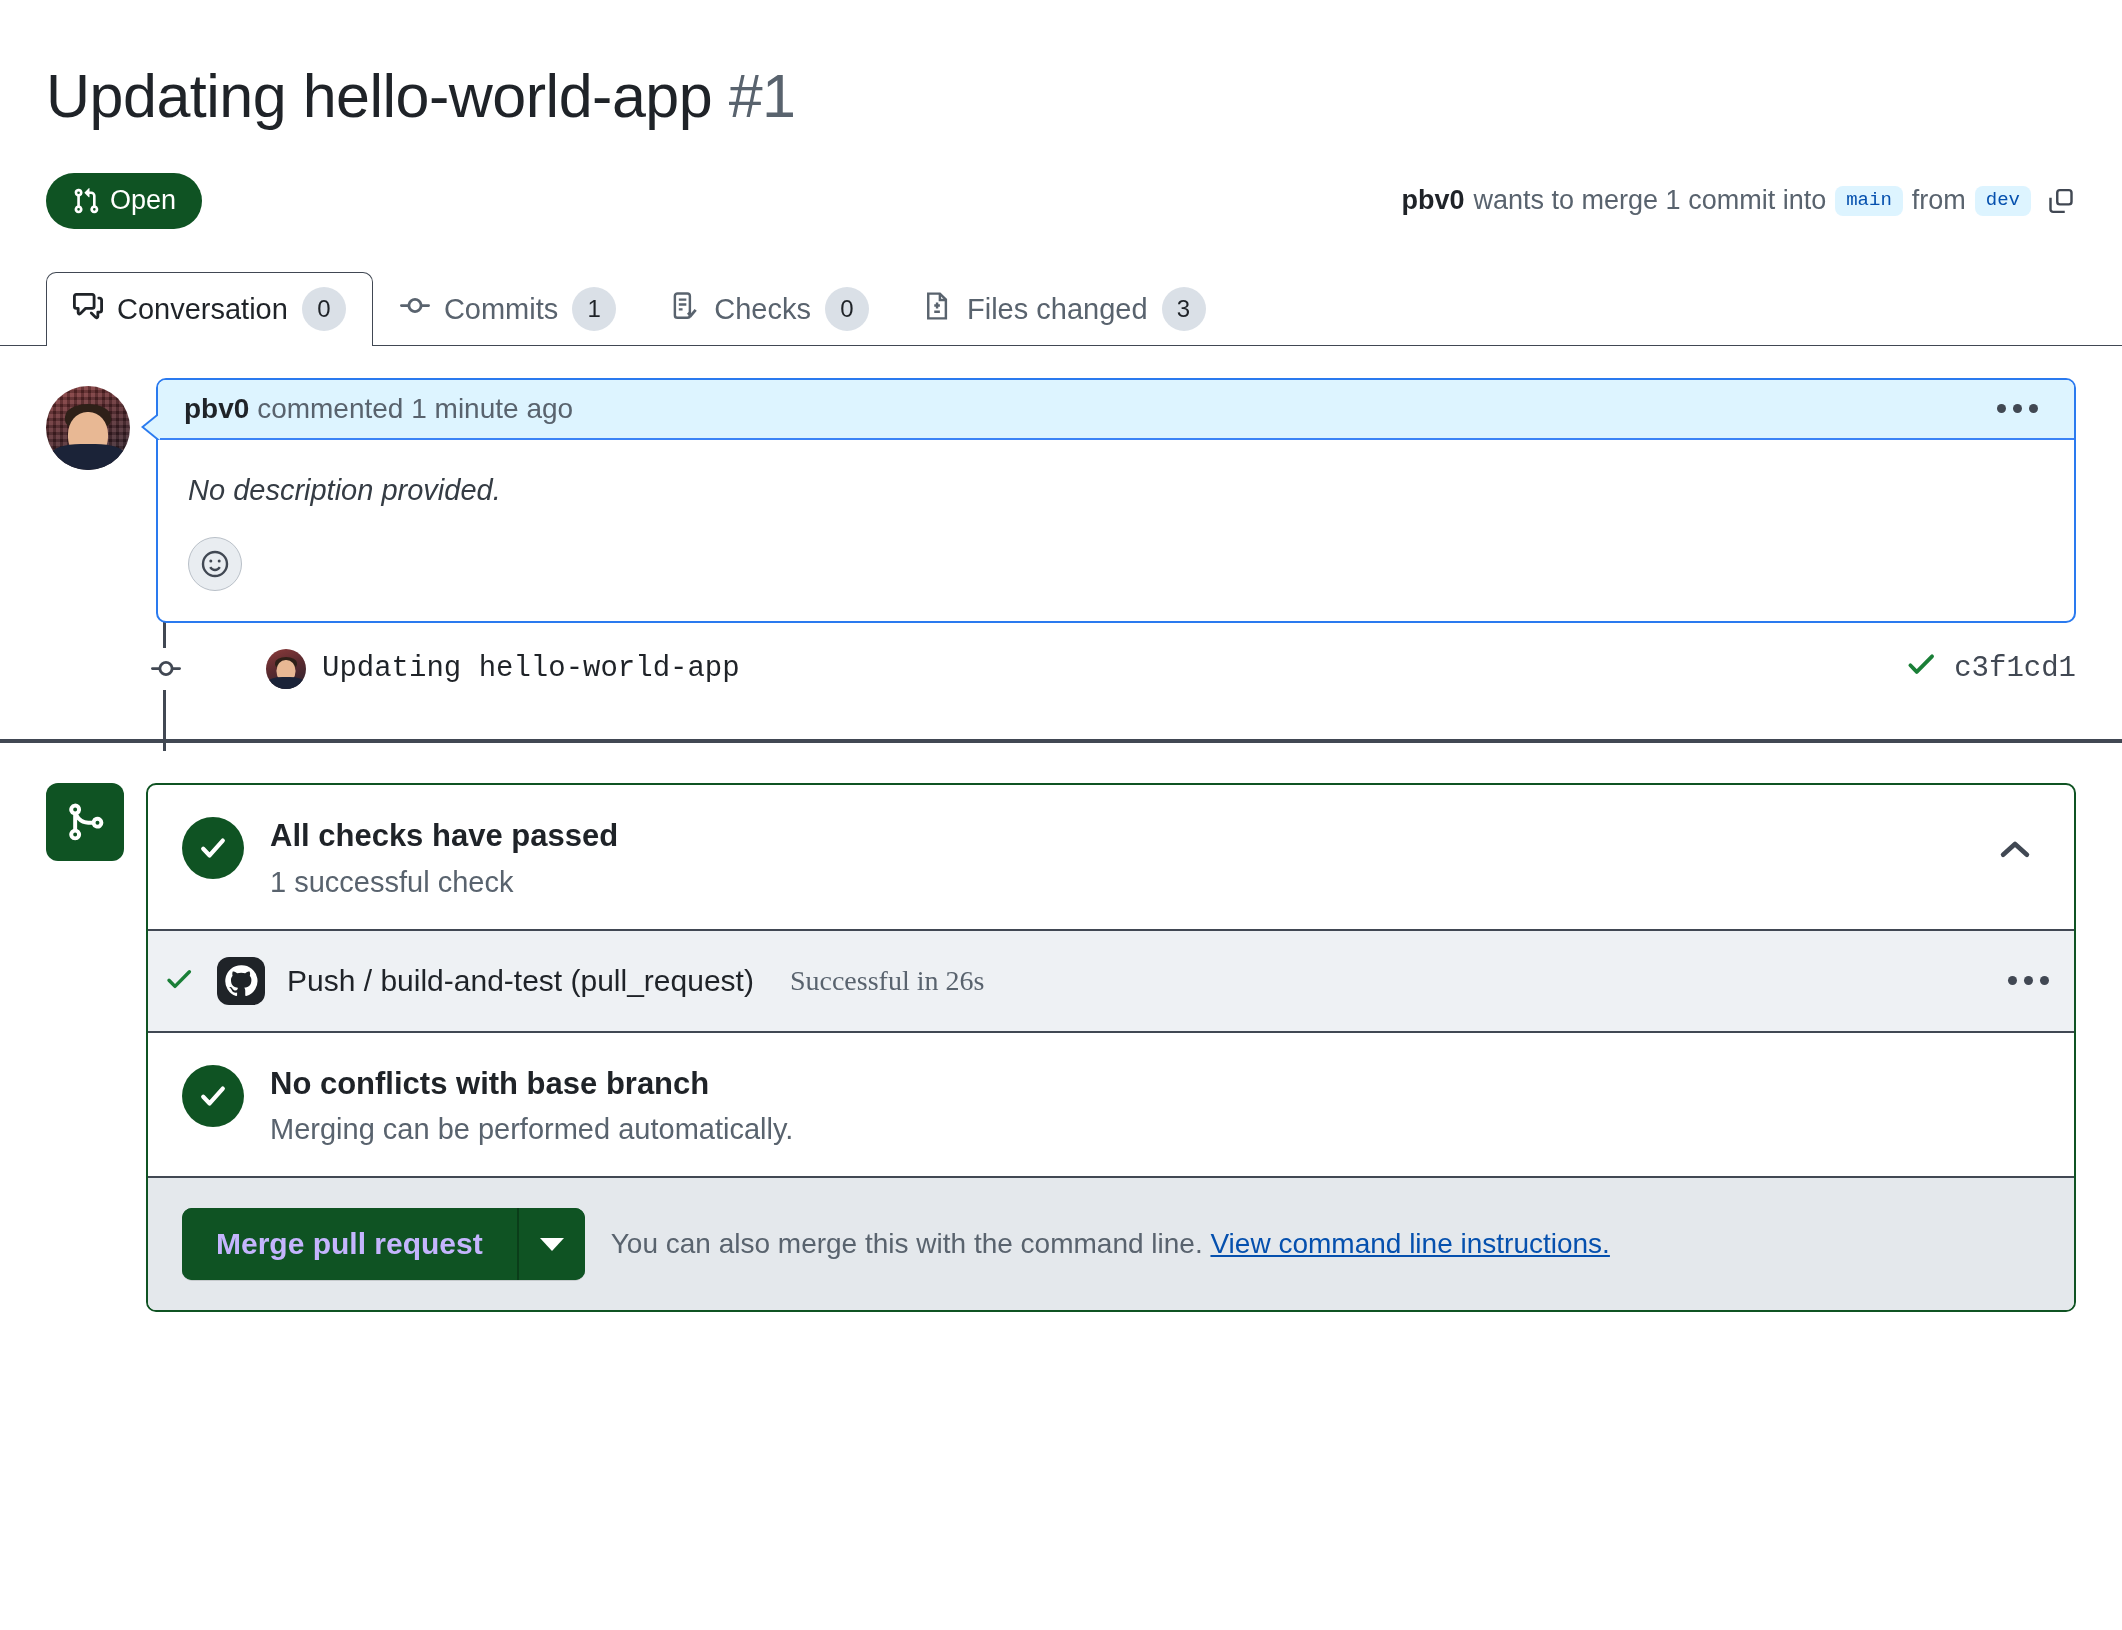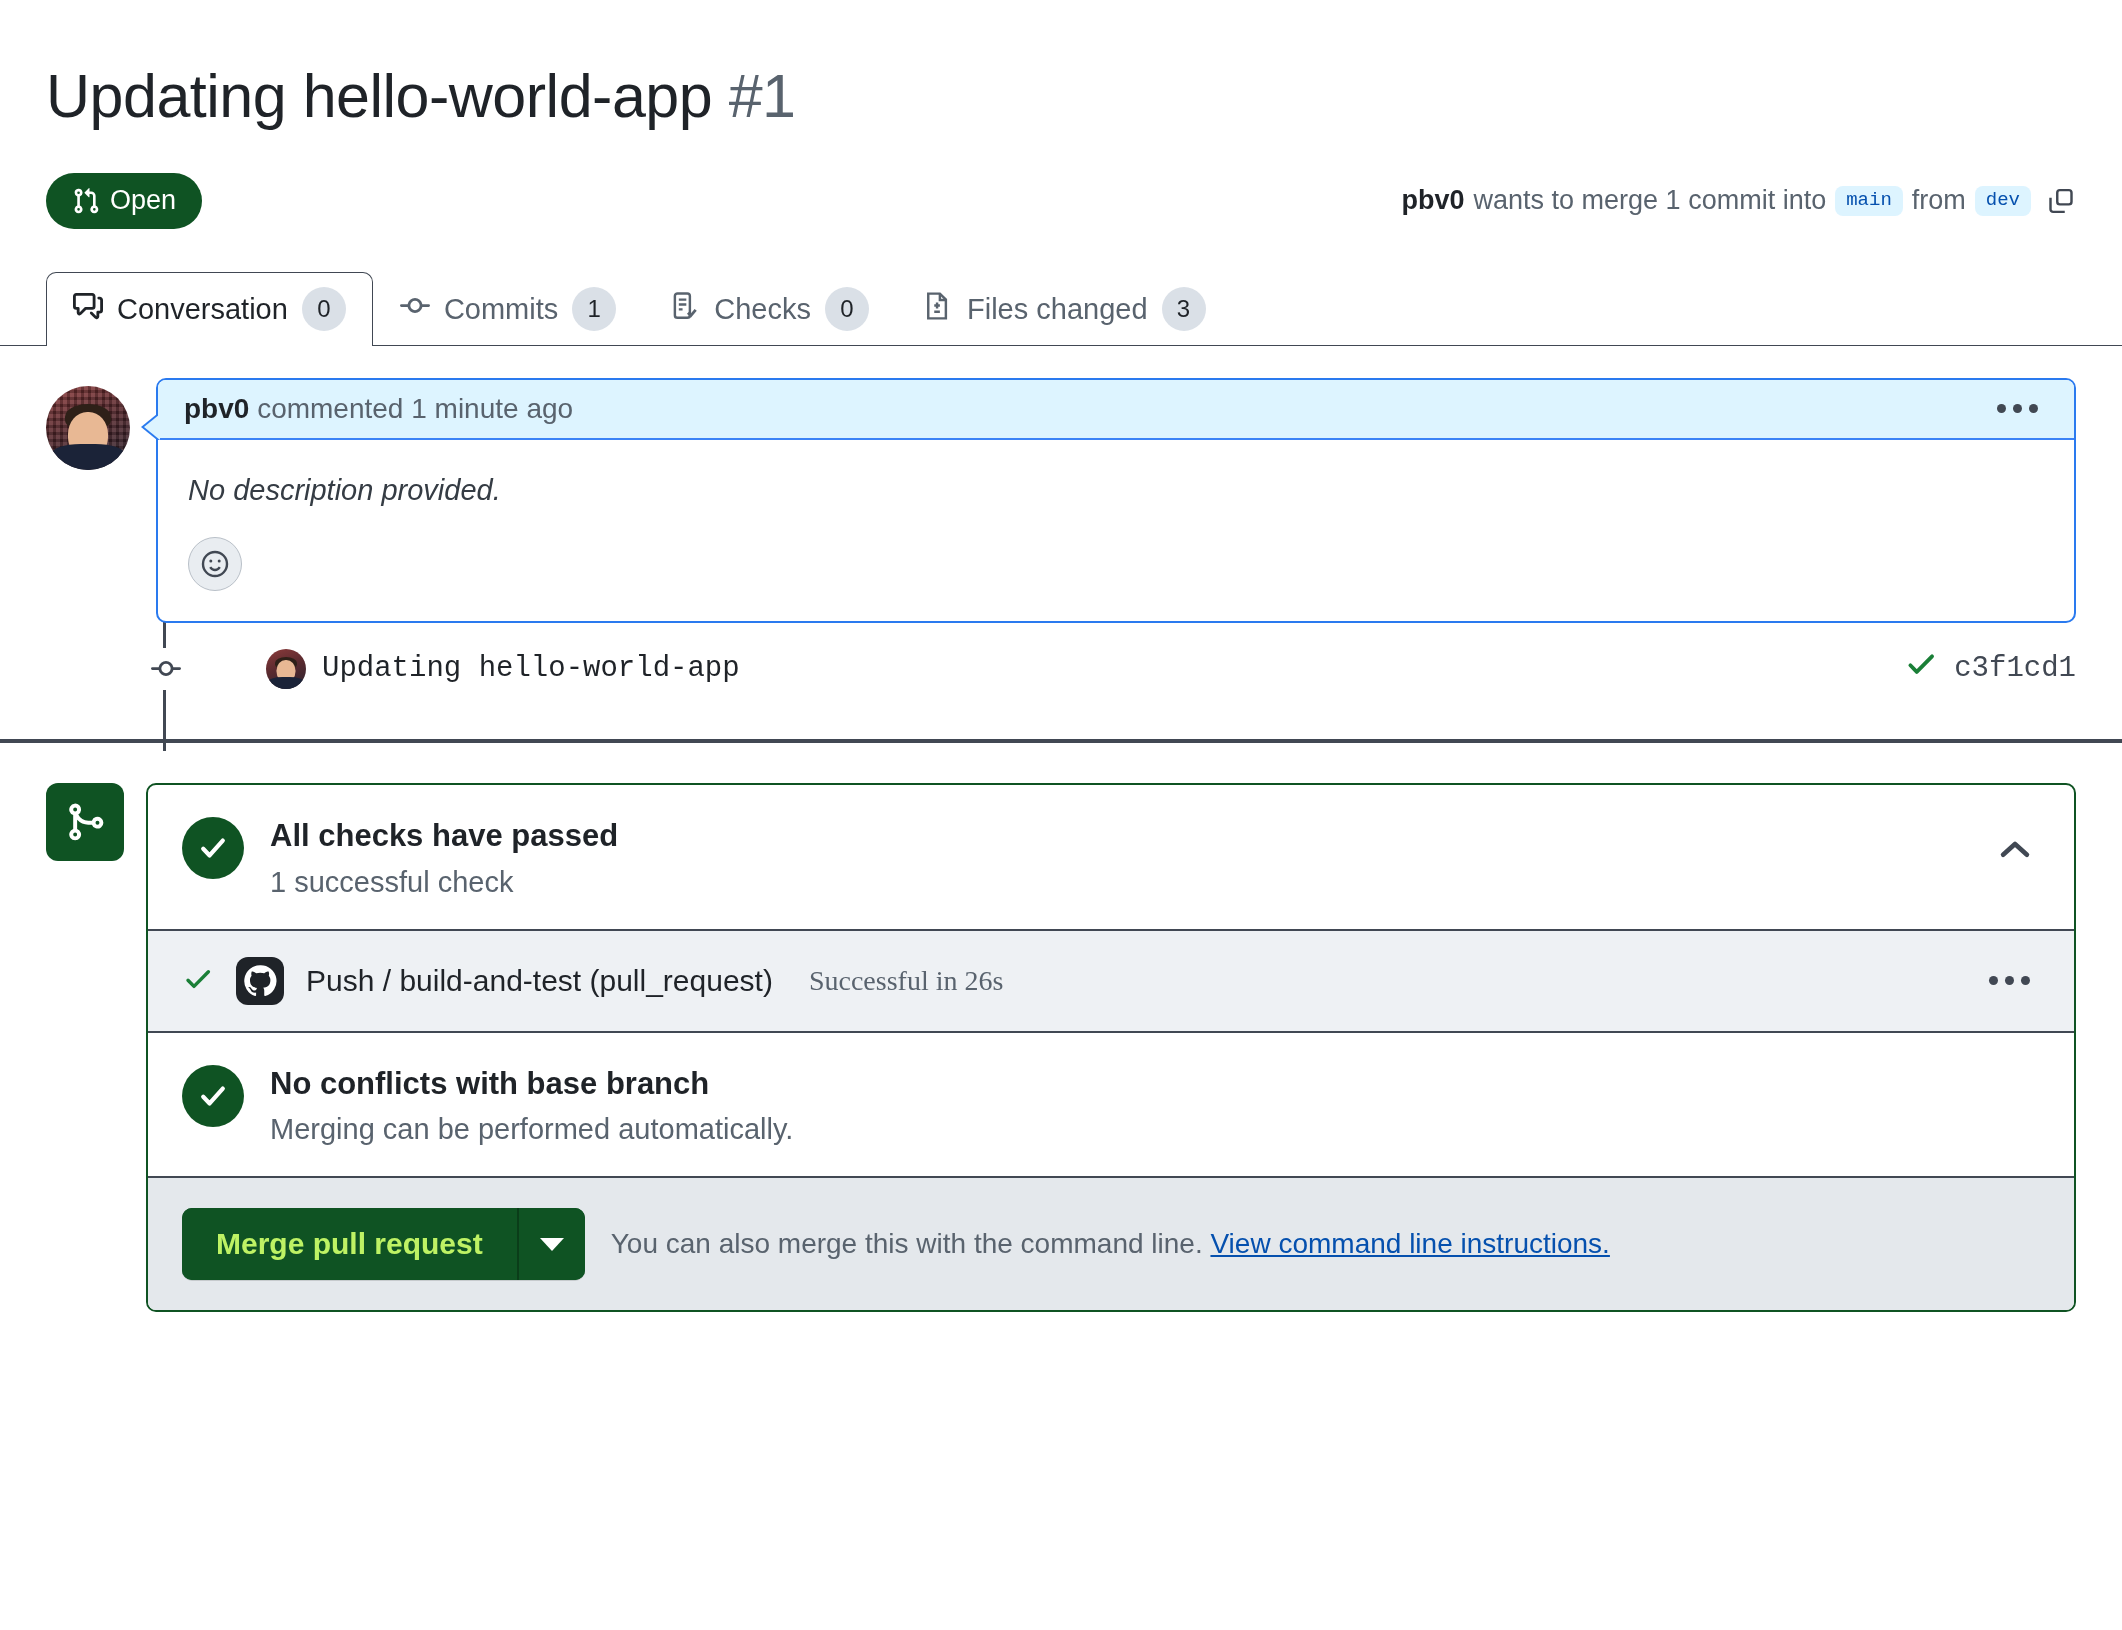--- a/index.html
+++ b/index.html
@@ -342,21 +342,21 @@
     right: 34px; top: 46px;
     cursor: pointer;
     padding: 8px;
   }
   .mb-check-row {
     display: flex;
     align-items: center;
     background: #eef1f4;
     border-top: 2px solid #414853;
     border-bottom: 2px solid #414853;
-    padding: 26px 34px;
+    padding: 26px 15px;
     gap: 22px;
   }
   .gh-mark {
     width: 48px; height: 48px;
     border-radius: 12px;
     background: #1f2328;
     display: flex; align-items: center; justify-content: center;
     flex: 0 0 48px;
   }
   .check-name { font-size: 30px; color: #1f2328; }
@@ -372,21 +372,21 @@
   }
   .merge-btn-group {
     display: flex;
     border-radius: 10px;
     overflow: hidden;
     background: #0f5323;
     box-shadow: 0 1px 0 rgba(27,31,36,.15);
   }
   .merge-btn {
     background: #0f5323;
-    color: #bef264;
+    color: #c4b5fd;
     border: none;
     font-family: "Liberation Sans", sans-serif;
     font-size: 30px;
     font-weight: 700;
     padding: 0 34px;
     height: 72px;
     cursor: pointer;
   }
   .merge-caret {
     background: #0f5323;

